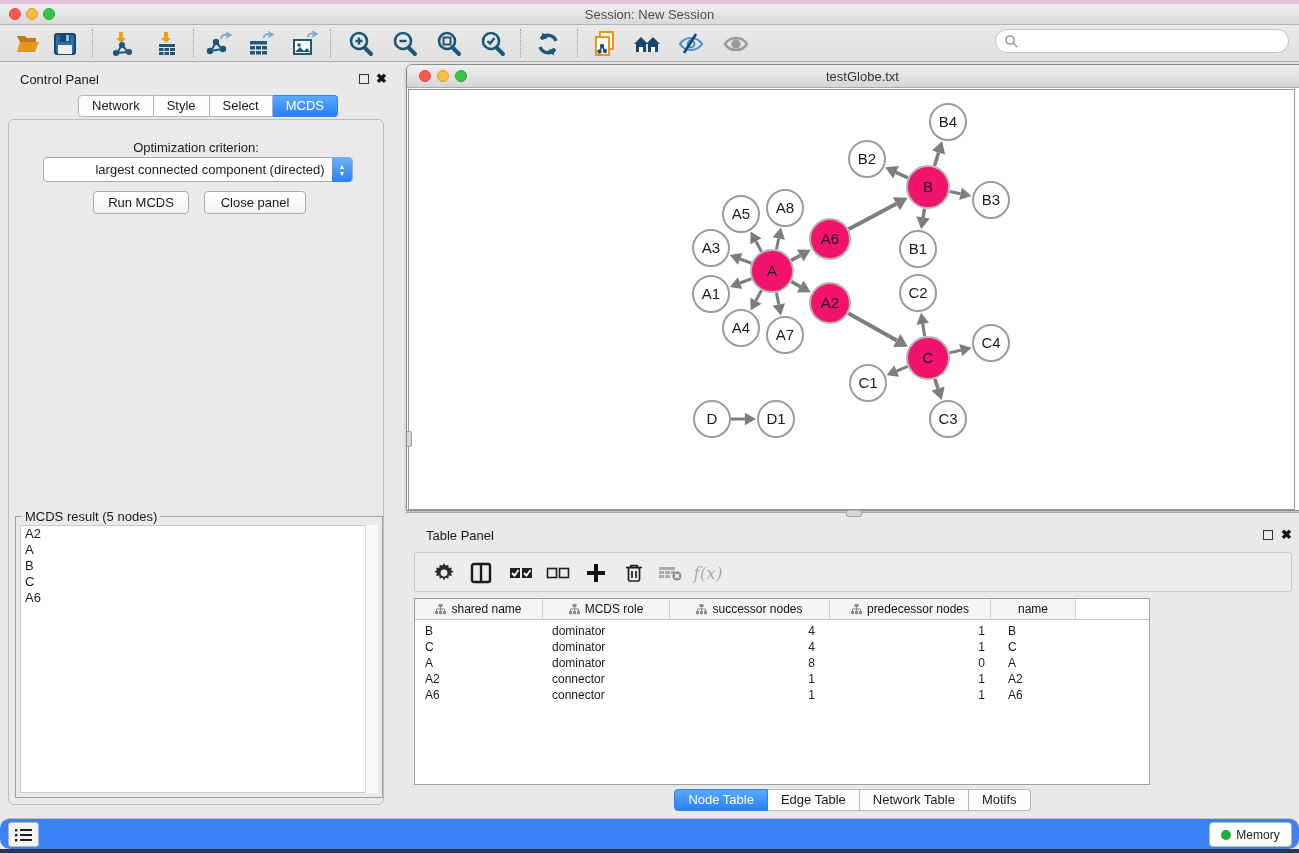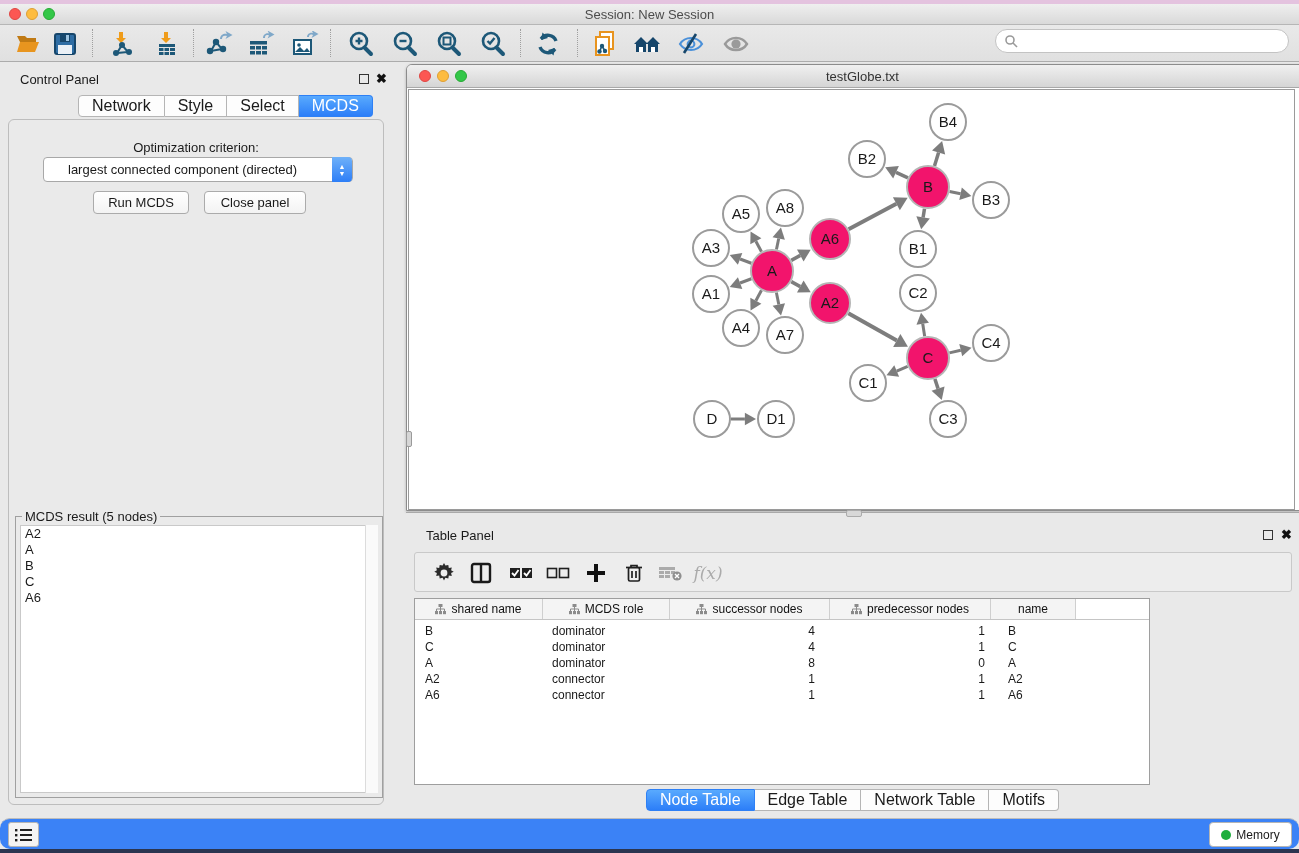--- a/index.html
+++ b/index.html
@@ -26,32 +26,32 @@
 
   
   .control-panel { position:absolute; left:0; top:62px; width:399px; height:756px; background:#E9E9E9; }
   .panel-header { position:relative; height:32px; }
   .panel-header .ph-title { position:absolute; left:20px; top:10px; font-size:13px; color:#1a1a1a; }
   .ph-float { position:absolute; width:10px; height:10px; border:1.5px solid #333; top:12px; }
   .ph-close { position:absolute; top:9px; font-size:13px; font-weight:bold; color:#111; }
   .control-panel .ph-float { left:359px; } .control-panel .ph-close { left:376px; }
 
   .seg { display:flex; }
-  .seg .tab { background:#FDFDFD; border:1px solid #B5B5B5; border-left:none; font-size:16px; height:22px;
+  .seg .tab { background:#FDFDFD; border:1px solid #B5B5B5; border-left:none; font-size:13px; height:22px;
               line-height:20px; padding:0 13px; color:#1a1a1a; }
   .seg .tab:first-child { border-left:1px solid #B5B5B5; border-radius:4px 0 0 4px; }
   .seg .tab:last-child { border-radius:0 4px 4px 0; }
   .seg .tab.active { background:linear-gradient(#59AAFE,#2C7EF8); color:#fff; border-color:#2e80f5; }
   .ctl-tabs { position:absolute; left:78px; top:33px; }
 
   .ctl-body { position:absolute; left:8px; top:57px; width:376px; height:686px;
               background:#EAEAEA; border:1px solid #BDBDBD; border-radius:6px; }
   .opt-label { position:absolute; left:0; width:100%; top:20px; text-align:center; font-size:13px; }
   .dropdown { position:absolute; left:34px; top:37px; width:310px; height:25px; background:#fff;
-              border:1px solid #A8A8A8; border-radius:4px; font-size:13px; line-height:23px; padding-left:24px; }
+              border:1px solid #A8A8A8; border-radius:4px; font-size:13px; line-height:23px; padding-left:24px;text-align:center; }
   .dropdown .stepper { position:absolute; right:0; top:-1px; width:20px; height:25px; border-radius:0 4px 4px 0;
               background:linear-gradient(#6FB1F9,#2D7EF7); display:flex; flex-direction:column; align-items:center; justify-content:center; }
   .dropdown .stepper span { color:#fff; font-size:7px; line-height:7px; }
   .btn { position:absolute; height:23px; background:linear-gradient(#FFFFFF,#F3F3F3); border:1px solid #ABABAB;
          border-radius:4px; font-size:13px; text-align:center; line-height:21px; }
   .btn-run { left:84px; top:71px; width:96px; }
   .btn-close { left:195px; top:71px; width:102px; }
 
   .result-box { position:absolute; left:6px; top:396px; width:368px; height:282px; border:1px solid #A0A0A0; }
   .result-box legend { position:absolute; left:6px; top:-8px; background:#EAEAEA; font-size:13px; padding:0 3px; }

